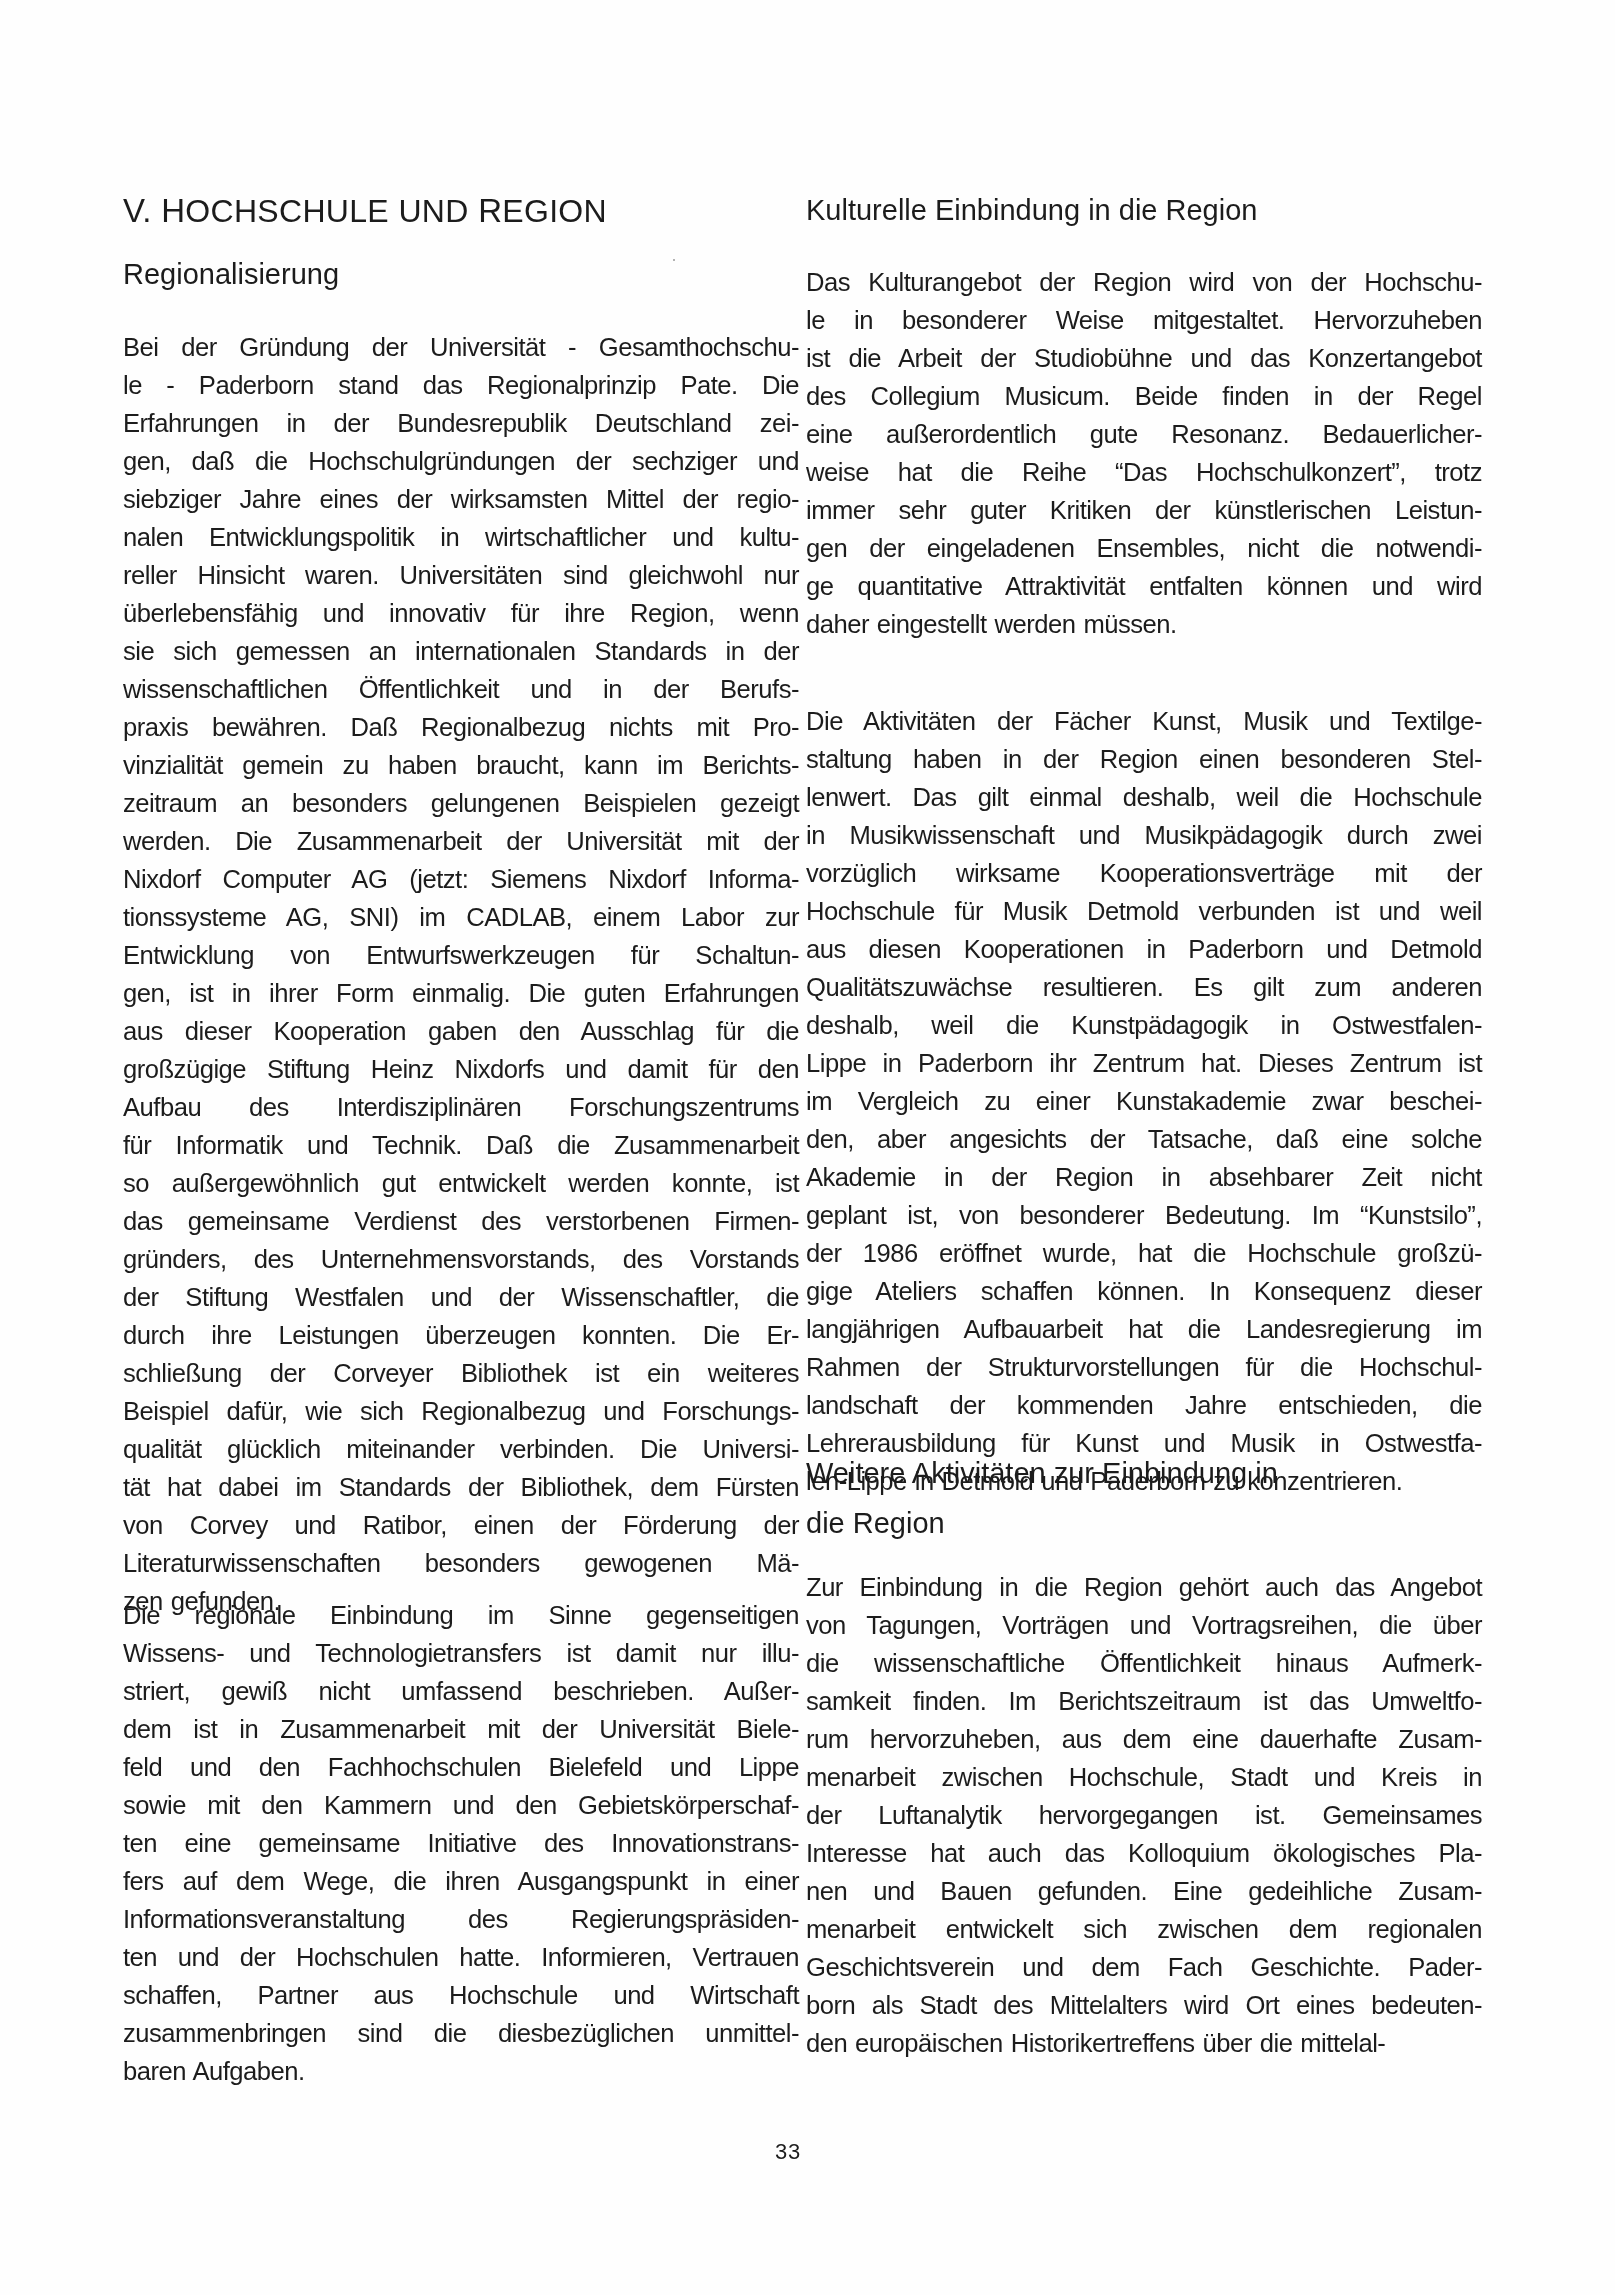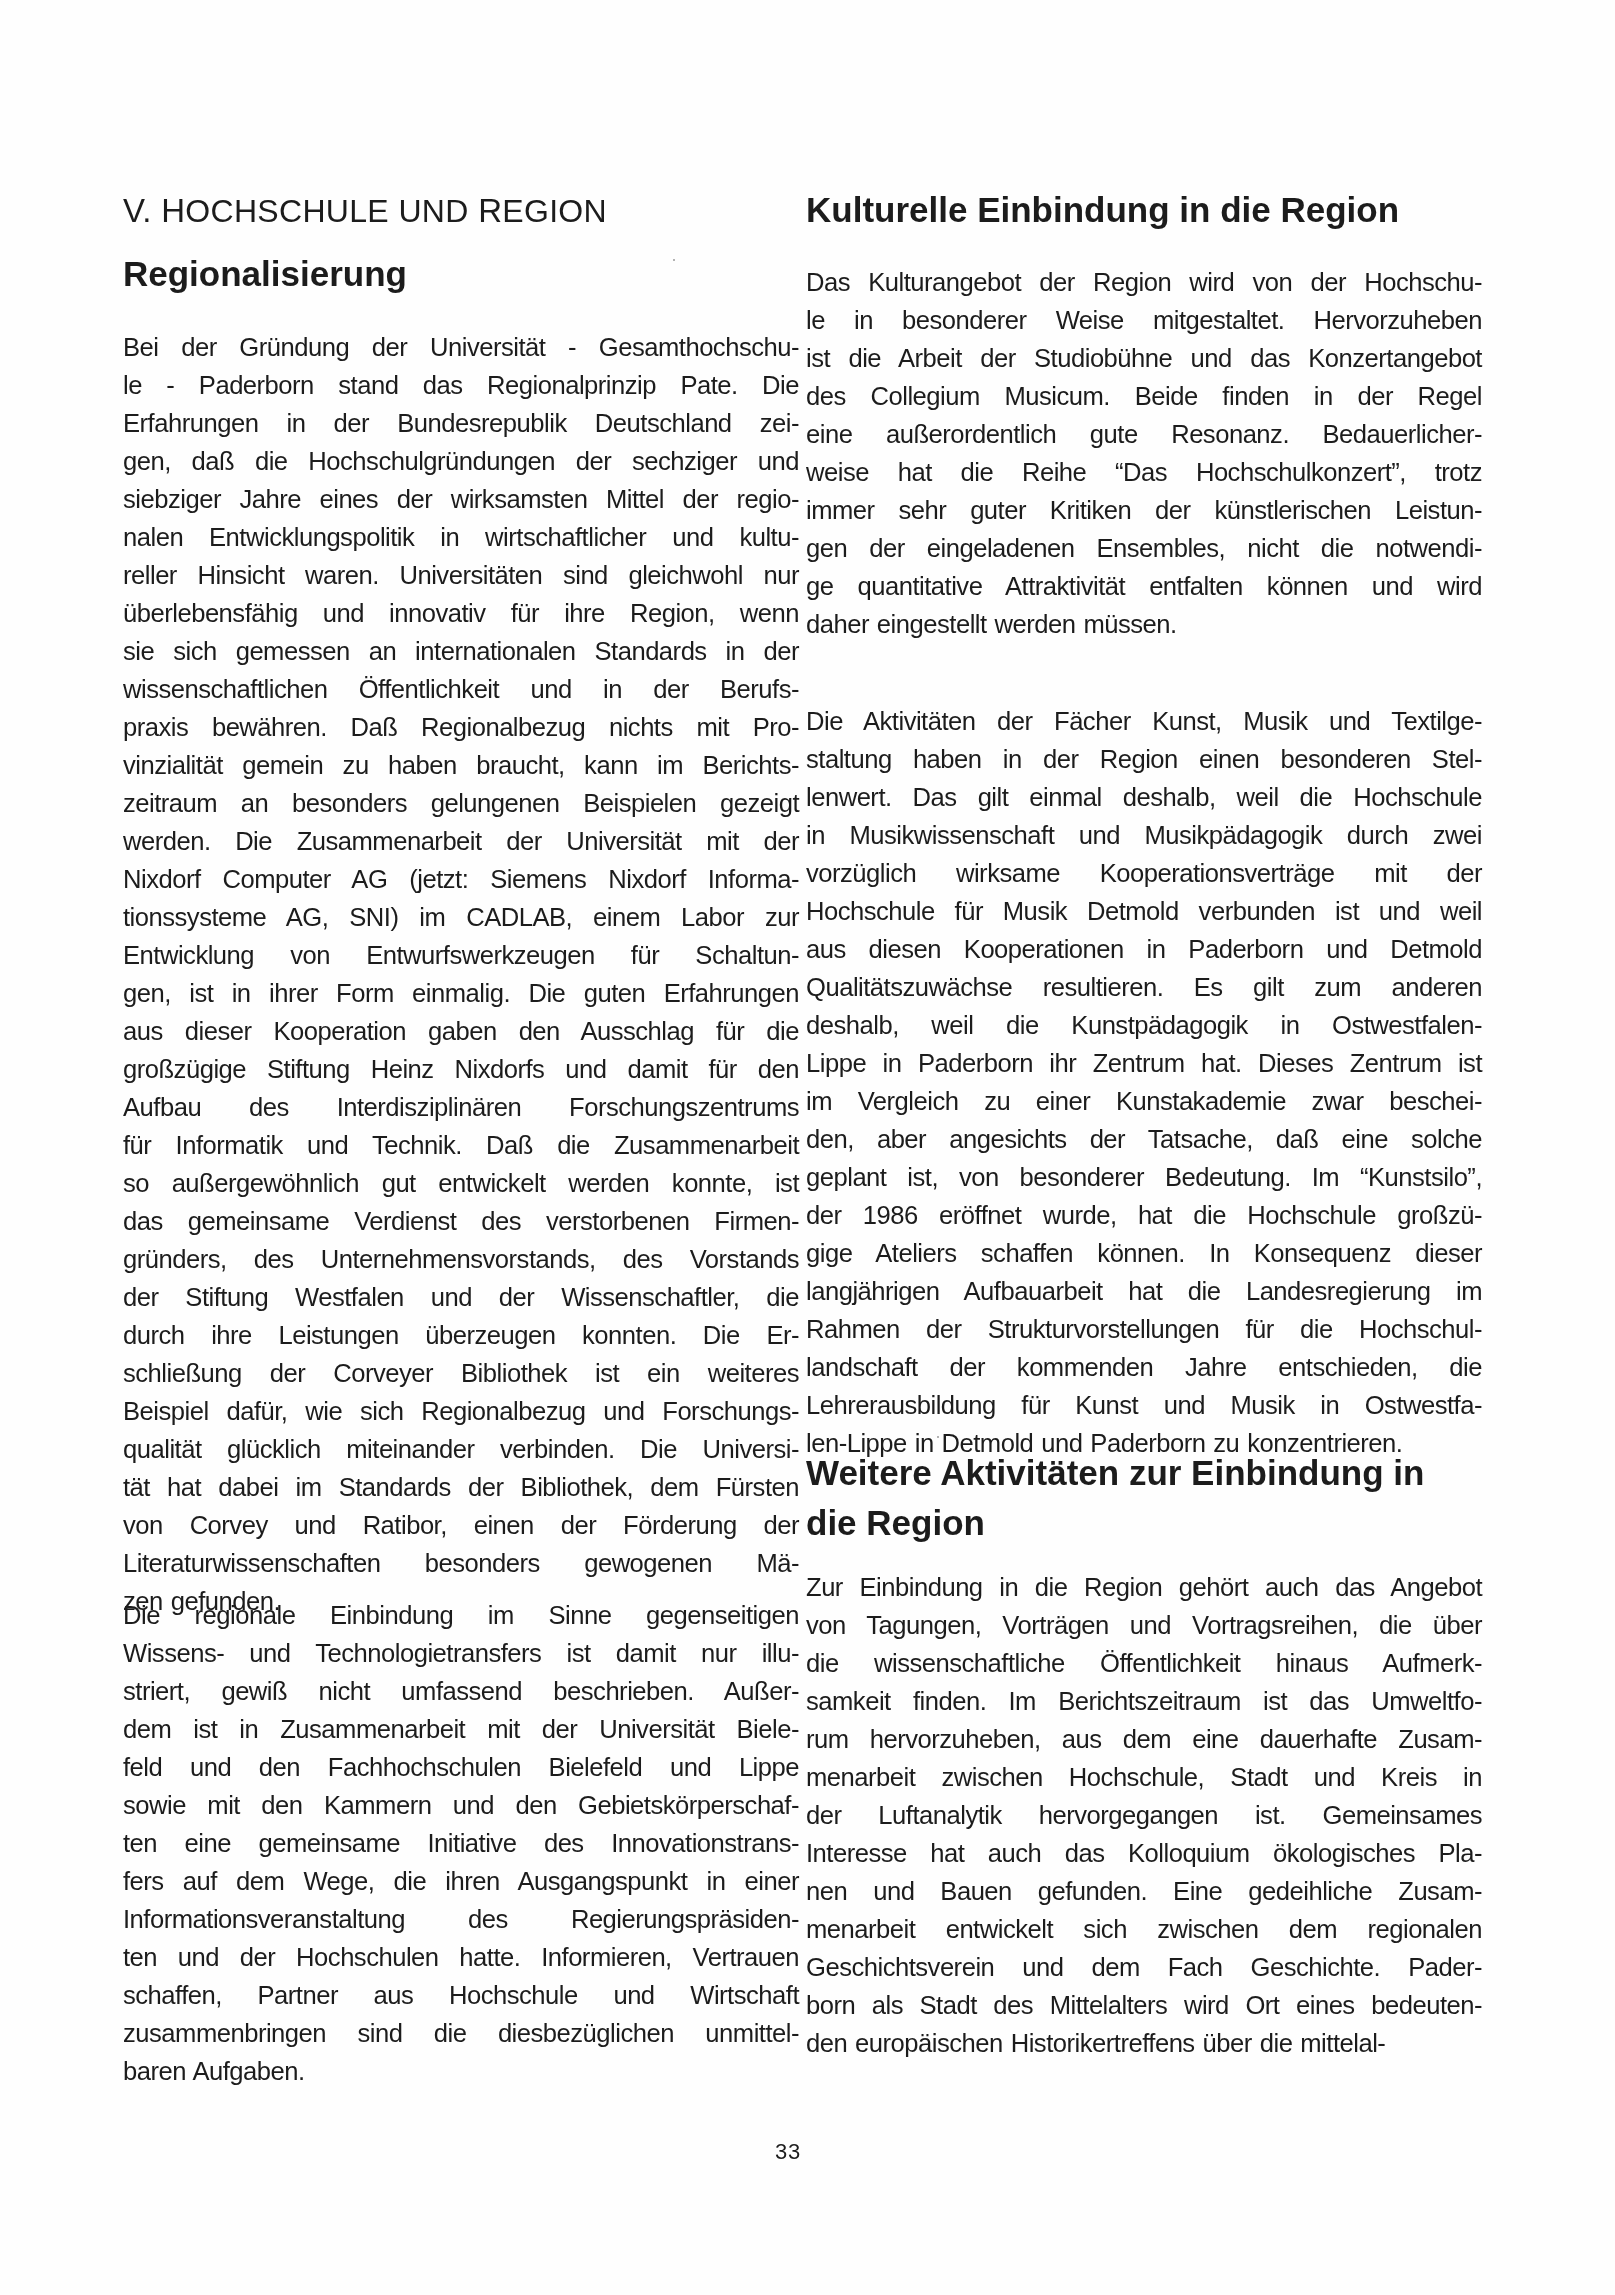--- a/index.html
+++ b/index.html
@@ -37,22 +37,22 @@
       font-weight: normal;
       letter-spacing: 0.3px;
       white-space: nowrap;
     }
     .chapter-title .sc { font-size: 32px; }
 
     .section-title {
       position: absolute;
       left: 0;
       margin: 0;
-      font-size: 35px;
-      font-weight: bold;
+      font-size: 29px;
+      font-weight: normal;
       line-height: 50px;
       white-space: nowrap;
     }
     .para {
       position: absolute;
       left: 0;
       width: 676px;
       margin: 0;
     }
     .line {
@@ -177,20 +177,21 @@
         <span class="line">lenwert. Das gilt einmal deshalb, weil die Hochschule</span>
         <span class="line">in Musikwissenschaft und Musikpädagogik durch zwei</span>
         <span class="line">vorzüglich wirksame Kooperationsverträge mit der</span>
         <span class="line">Hochschule für Musik Detmold verbunden ist und weil</span>
         <span class="line">aus diesen Kooperationen in Paderborn und Detmold</span>
         <span class="line">Qualitätszuwächse resultieren. Es gilt zum anderen</span>
         <span class="line">deshalb, weil die Kunstpädagogik in Ostwestfalen-</span>
         <span class="line">Lippe in Paderborn ihr Zentrum hat. Dieses Zentrum ist</span>
         <span class="line">im Vergleich zu einer Kunstakademie zwar beschei-</span>
         <span class="line">den, aber angesichts der Tatsache, daß eine solche</span>
+        <span class="line">Akademie in der Region in absehbarer Zeit nicht</span>
         <span class="line">geplant ist, von besonderer Bedeutung. Im “Kunstsilo”,</span>
         <span class="line">der 1986 eröffnet wurde, hat die Hochschule großzü-</span>
         <span class="line">gige Ateliers schaffen können. In Konsequenz dieser</span>
         <span class="line">langjährigen Aufbauarbeit hat die Landesregierung im</span>
         <span class="line">Rahmen der Strukturvorstellungen für die Hochschul-</span>
         <span class="line">landschaft der kommenden Jahre entschieden, die</span>
         <span class="line">Lehrerausbildung für Kunst und Musik in Ostwestfa-</span>
         <span class="line last">len-Lippe in Detmold und Paderborn zu konzentrieren.</span>
       </div>
 

